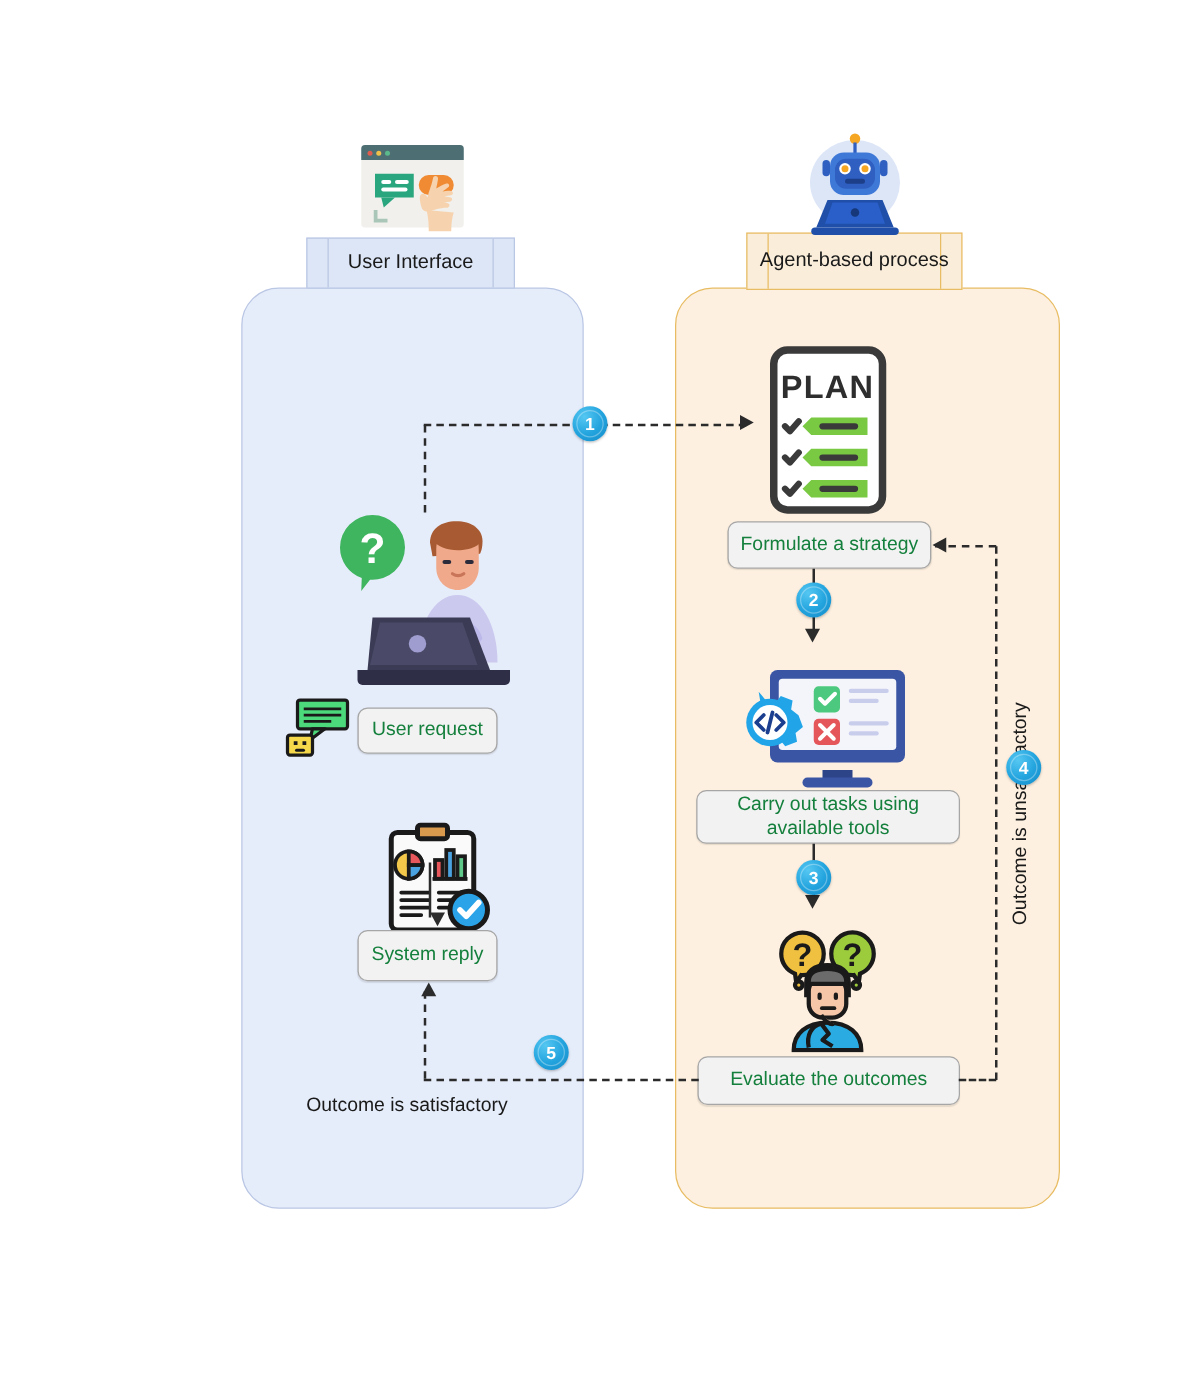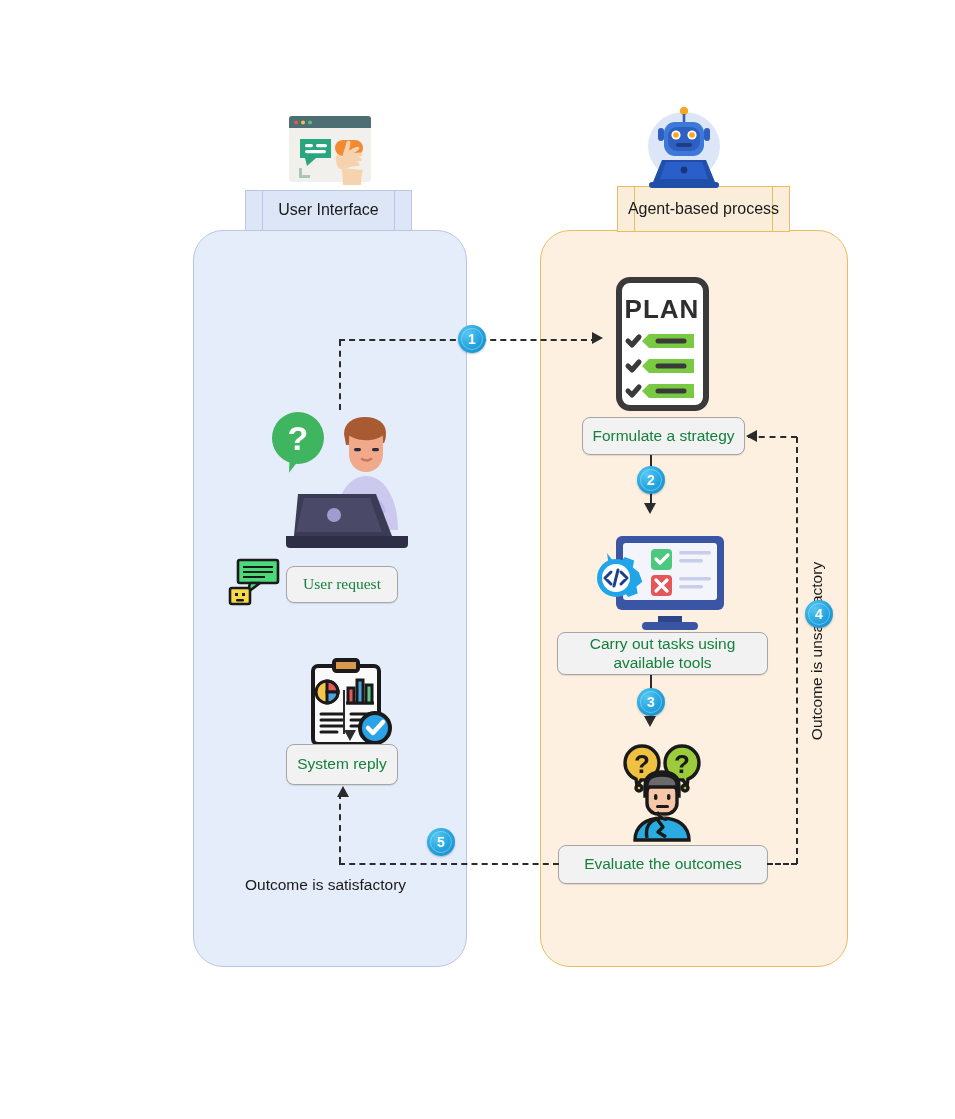--- a/index.html
+++ b/index.html
@@ -7,32 +7,32 @@
   .fig{position:absolute;left:0;top:0;width:955px;height:1119px;}
 
   
   .lane{position:absolute;border-radius:30px;box-sizing:border-box;}
   #lane-ui{left:193px;top:230px;width:274px;height:737px;background:#e6edfa;border:1px solid #b9c6e4;}
   #lane-agent{left:540px;top:230px;width:308px;height:737px;background:#fdf0e0;border:1px solid #e8bc63;}
 
   .lane-header{position:absolute;box-sizing:border-box;display:flex;align-items:center;justify-content:center;
       text-align:center;font-size:16px;color:#1a1a1a;line-height:1.15;}
   #hdr-ui{left:245px;top:190px;width:167px;height:41px;background:#dde6f7;border:1px solid #b9c6e4;}
-  #hdr-agent{left:597px;top:186px;width:173px;height:46px;background:#faeedb;border:1px solid #e8bc63;margin-left:20px;}
+  #hdr-agent{left:597px;top:186px;width:173px;height:46px;background:#faeedb;border:1px solid #e8bc63;}
   .hdr-tick{position:absolute;top:0;bottom:0;width:0;border-left:1px solid #b9c6e4;}
   #hdr-agent .hdr-tick{border-left-color:#e8bc63;}
   .tick-l{left:16px;} .tick-r{right:16px;}
   .hdr-text{position:relative;z-index:2;padding:0 6px;}
 
   
   .pill{position:absolute;box-sizing:border-box;background:#f2f2f2;border:1px solid #a6a6a6;border-radius:8px;
      display:flex;align-items:center;justify-content:center;text-align:center;font-size:15.5px;color:#15803d;
      line-height:1.2;box-shadow:0 1px 1px rgba(0,0,0,.10);}
 
-  #pill-user-request{left:286px;top:566px;width:112px;height:37px;font-family:Liberation Serif, serif;}
+  #pill-user-request{left:286px;top:566px;width:112px;height:37px;}
   #pill-system-reply{left:286px;top:744px;width:112px;height:41px;}
   #pill-strategy{left:582px;top:417px;width:163px;height:38px;}
   #pill-tasks{left:557px;top:632px;width:211px;height:43px;justify-content:flex-end;}
   #pill-evaluate{left:558px;top:845px;width:210px;height:39px;}
 
   
   .badge{position:absolute;width:28px;height:28px;border-radius:50%;
      background:radial-gradient(circle at 34% 30%, #55c7f2 0%, #23a4de 52%, #1489c6 100%);
      color:#fff;font-size:14px;font-weight:bold;display:flex;align-items:center;justify-content:center;
      box-shadow:0 1px 2px rgba(0,0,0,.25);z-index:40;}

